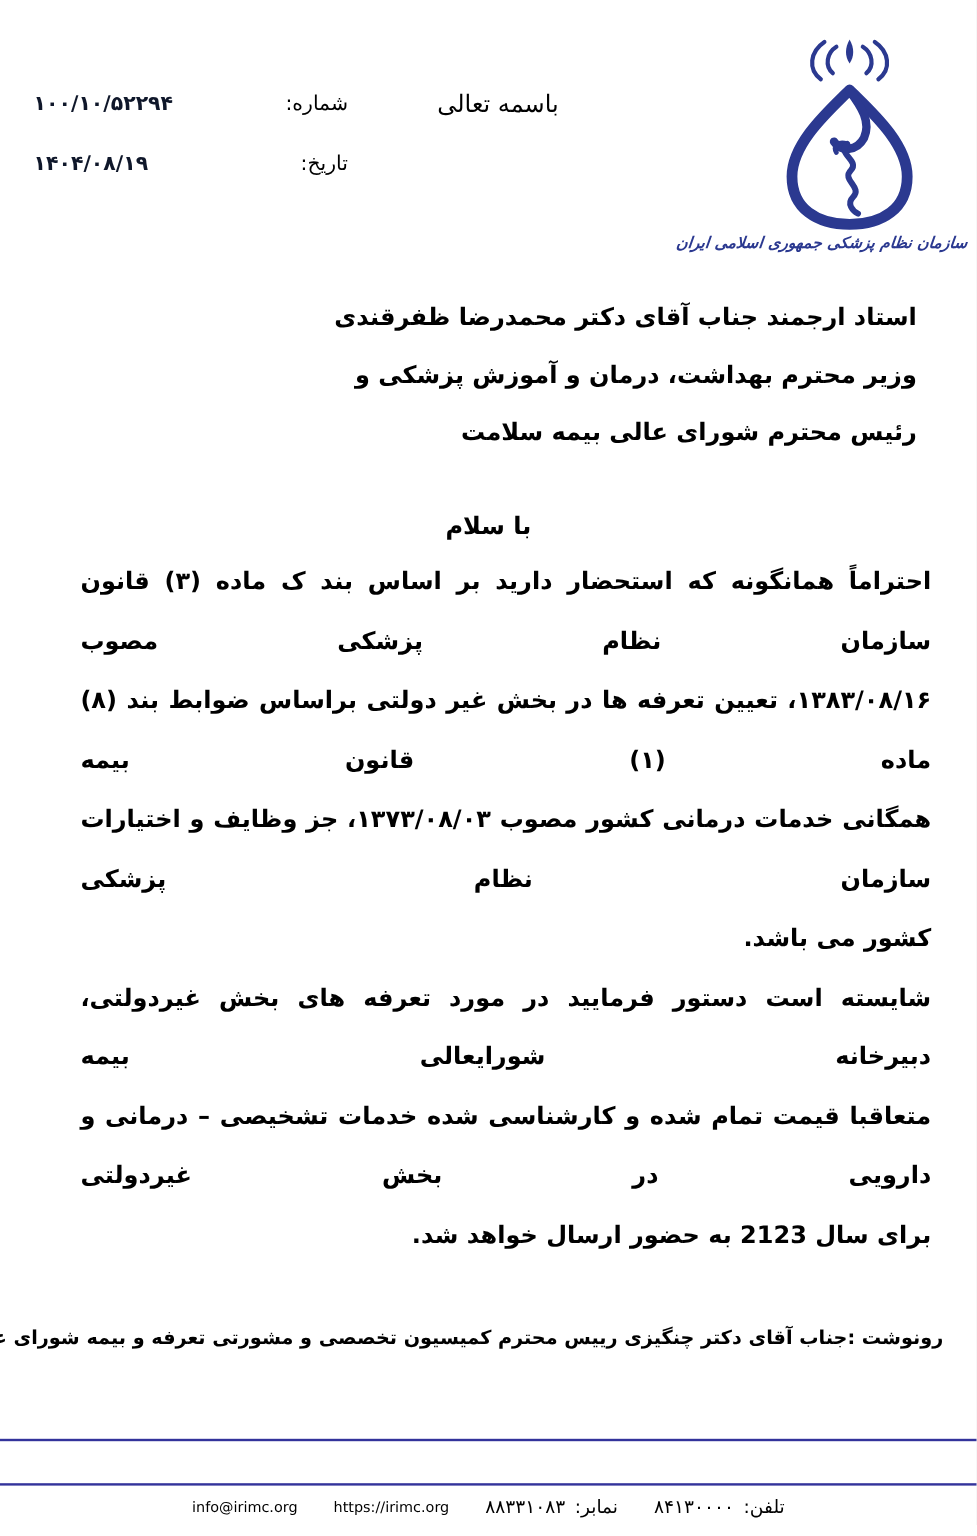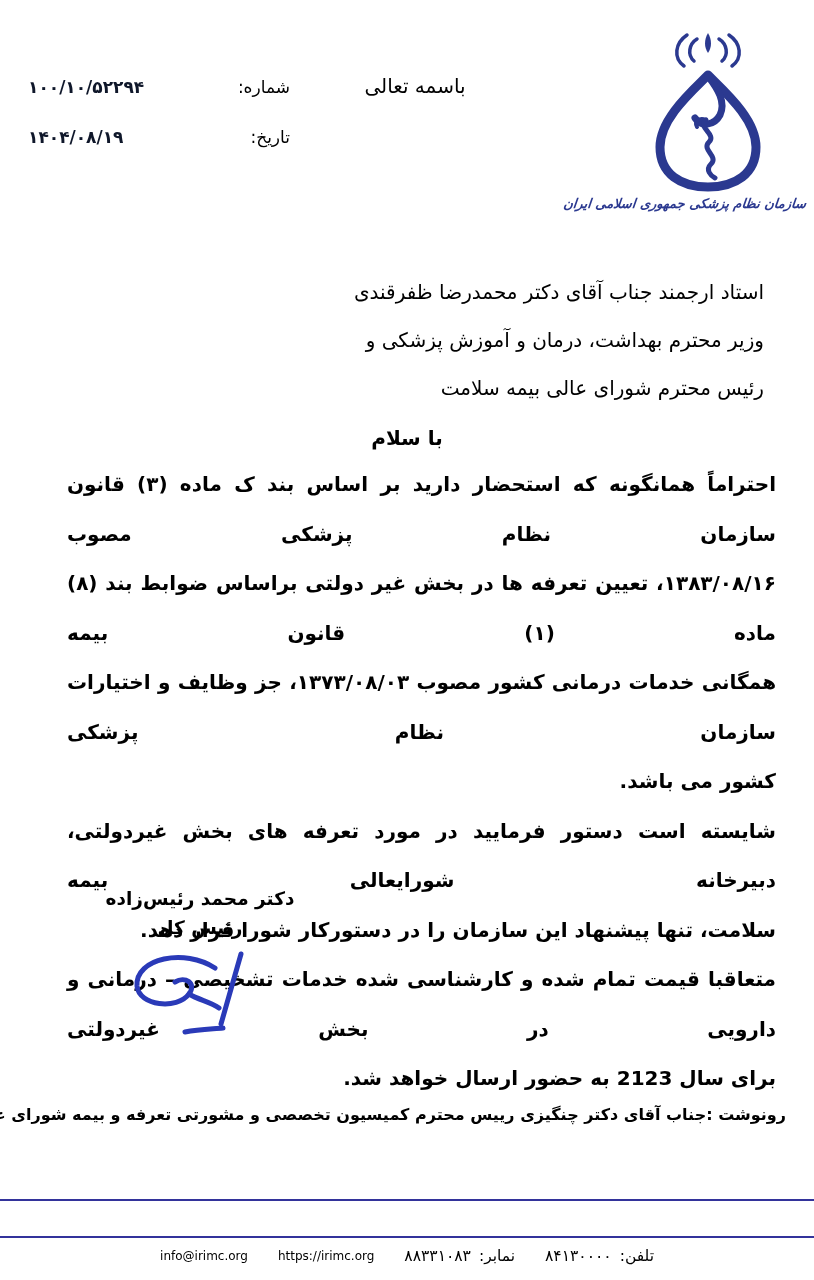--- a/index.html
+++ b/index.html
@@ -18,22 +18,22 @@
   .meta .lbl{font-size:17px;}
   .meta .val{font-size:17px; font-weight:700; color:#0f172a; direction:ltr;}
   .logo{position:absolute; top:28px; right:8px; width:196px; text-align:center;}
   .logo svg{display:block; margin:0 auto;}
   .logo .caption{
     margin-top:2px; font-size:13px; font-weight:700; font-style:italic;
     color:#2b3990; direction:rtl; transform:skewX(-6deg); white-space:nowrap;
   }
   
   .recipient{
-    position:absolute; top:268px; right:50px; direction:rtl; text-align:right;
-    font-size:20px; font-weight:400; line-height:48px;
+    position:absolute; top:240px; right:50px; direction:rtl; text-align:right;
+    font-size:20px; font-weight:700; line-height:48px;
   }
   
   .letter-body{
     position:absolute; top:416px; right:38px; left:38px;
     direction:rtl; font-size:20px; font-weight:700;
   }
   .salutation{line-height:44px; text-align:center;}
   .bodyline{line-height:49.5px; text-align:right;}
   .bodyline.j{text-align:justify; text-align-last:justify;margin-left:29px;}
   
@@ -108,37 +108,24 @@
     <div>رئیس محترم شورای عالی بیمه سلامت</div>
   </div>
 
   <div class="letter-body">
     <div class="salutation">با سلام</div>
     <div class="bodyline j">احتراماً همانگونه که استحضار دارید بر اساس بند ک ماده (۳) قانون سازمان نظام پزشکی مصوب</div>
     <div class="bodyline j">۱۳۸۳/۰۸/۱۶، تعیین تعرفه ها در بخش غیر دولتی براساس ضوابط بند (۸) ماده (۱) قانون بیمه</div>
     <div class="bodyline j">همگانی خدمات درمانی کشور مصوب ۱۳۷۳/۰۸/۰۳، جز وظایف و اختیارات سازمان نظام پزشکی</div>
     <div class="bodyline">کشور می باشد.</div>
     <div class="bodyline j">شایسته است دستور فرمایید در مورد تعرفه های بخش غیردولتی، دبیرخانه شورایعالی بیمه</div>
-    <div class="bodyline">سلامت، تنها پیشنهاد این سازمان را در دستورکار شورا قرار دهد.</div>
     <div class="bodyline j">متعاقبا قیمت تمام شده و کارشناسی شده خدمات تشخیصی – درمانی و دارویی در بخش غیردولتی</div>
     <div class="bodyline">برای سال 2123 به حضور ارسال خواهد شد.</div>
   </div>
 
-  <div class="sign">
-    <div class="name">دکتر محمد رئیس‌زاده</div>
-    <div class="role">رئیس کل</div>
-    <svg width="170" height="92" viewBox="0 0 170 92" aria-hidden="true">
-      <g fill="none" stroke="#2a3ab8" stroke-width="5" stroke-linecap="round">
-        <path d="M100 24 C 70 4 20 14 22 42 C 24 62 62 66 74 50 C 82 39 70 32 60 38"></path>
-        <path d="M74 50 C 84 56 96 58 104 64"></path>
-        <path d="M126 10 L 106 80"></path>
-        <path d="M70 88 C 84 85 98 85 108 84"></path>
-      </g>
-    </svg>
-  </div>
 
   <div class="cc">رونوشت :جناب آقای دکتر چنگیزی رییس محترم کمیسیون تخصصی و مشورتی تعرفه و بیمه شورای عالی نظام پزشکی</div>
 
   <div class="rule r1"></div>
   <div class="rule r2"></div>
 
   <div class="contact">
     <span class="pair">
       <span>تلفن:</span>
       <span class="num">۸۴۱۳۰۰۰۰</span>

